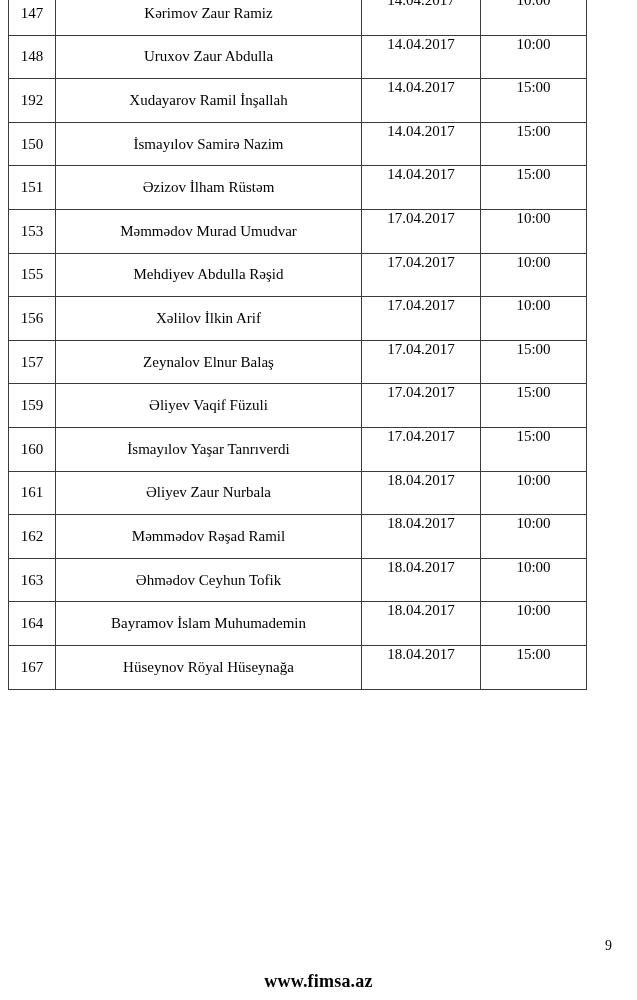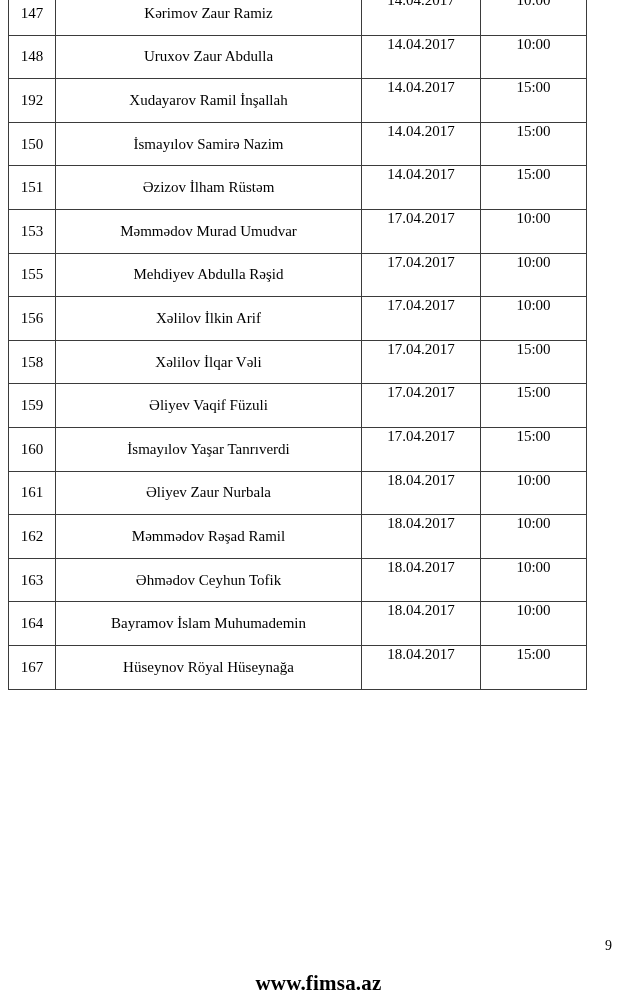--- a/index.html
+++ b/index.html
@@ -42,21 +42,21 @@
       top: 938px;
       font-size: 14px;
     }
     .website {
       position: absolute;
       left: 0;
       right: 0;
       top: 971px;
       text-align: center;
       font-weight: bold;
-      font-size: 21px;
+      font-size: 18px;
       letter-spacing: 0.2px;
     }
   </style>
 </head>
 <body>
 
 <div class="page">
 
   <table class="schedule">
     <tbody>
@@ -102,22 +102,22 @@
           <td class="col-date">17.04.2017</td>
           <td class="col-time">10:00</td>
         </tr>
         <tr>
           <td class="col-num">156</td>
           <td class="col-name">Xəlilov İlkin Arif</td>
           <td class="col-date">17.04.2017</td>
           <td class="col-time">10:00</td>
         </tr>
         <tr>
-          <td class="col-num">158</td>
-          <td class="col-name">Xəlilov İlqar Vəli</td>
+          <td class="col-num">157</td>
+          <td class="col-name">Zeynalov Elnur Balaş</td>
           <td class="col-date">17.04.2017</td>
           <td class="col-time">15:00</td>
         </tr>
         <tr>
           <td class="col-num">159</td>
           <td class="col-name">Əliyev Vaqif Füzuli</td>
           <td class="col-date">17.04.2017</td>
           <td class="col-time">15:00</td>
         </tr>
         <tr>

